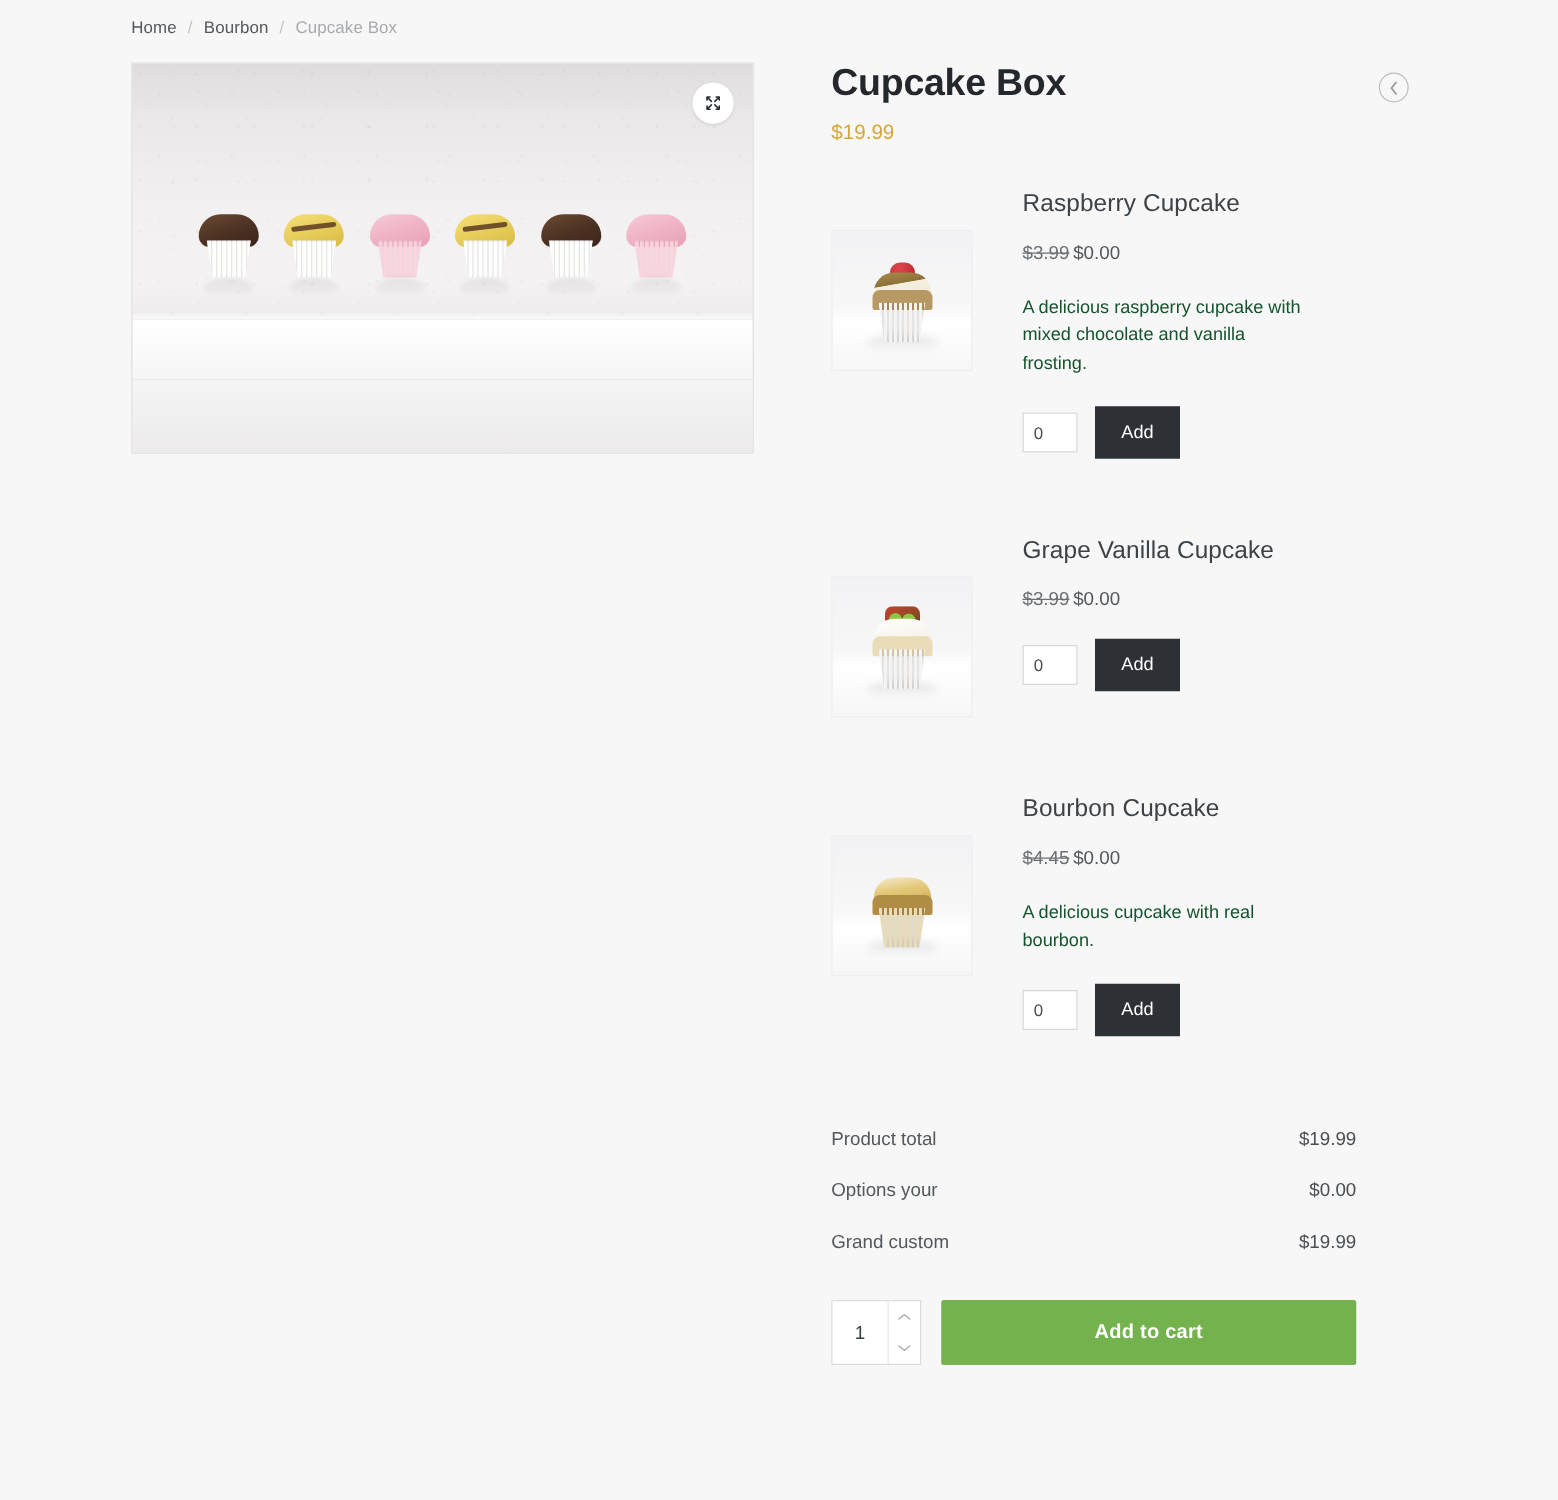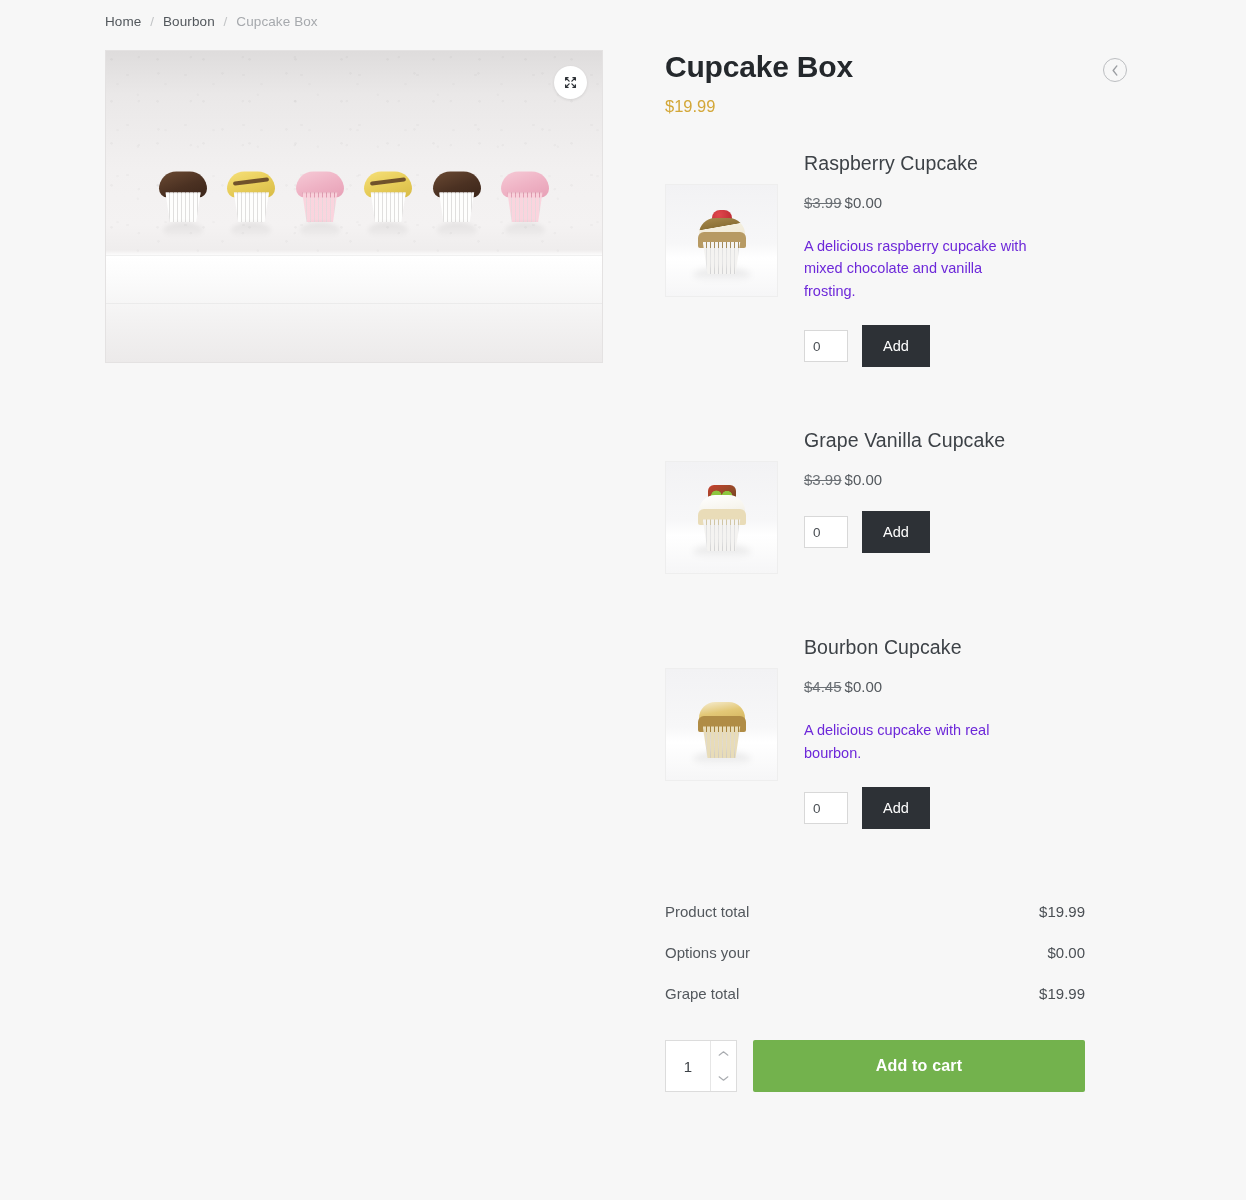--- a/index.html
+++ b/index.html
@@ -204,21 +204,21 @@
     font-size: 14.5px;
     line-height: 1.55;
     color: #53585d;
     max-width: 372px;
   }
 
   
   .options { margin-top: 36px; }
   .option {
     display: flex;
-    gap: 26px;
+    gap: 40px;
     margin-bottom: 62px;
     align-items: flex-start;
   }
   .option-thumb {
     flex: 0 0 auto;
     width: 113px;
     height: 113px;
     margin-top: 32px;
     position: relative;
     overflow: hidden;
@@ -302,21 +302,21 @@
   }
   .price-old {
     text-decoration: line-through;
     color: #6b7075;
     margin-right: 3px;
   }
   .option-desc {
     margin-top: 24px;
     font-size: 14.5px;
     line-height: 1.55;
-    color: #6d28d9;
+    color: #14532d;
     max-width: 232px;
   }
   .option-controls {
     margin-top: 28px;
     display: flex;
     align-items: stretch;
     gap: 14px;
   }
   .qty-input {
     width: 44px;
@@ -558,21 +558,21 @@
   <div class="totals">
     <div class="total-row">
       <span>Product total</span>
       <span class="total-value">$19.99</span>
     </div>
     <div class="total-row">
       <span>Options your</span>
       <span class="total-value">$0.00</span>
     </div>
     <div class="total-row">
-      <span>Grape total</span>
+      <span>Grand custom</span>
       <span class="total-value">$19.99</span>
     </div>
   </div>
 
   <div class="cart-row">
     <div class="qty-stepper">
       <input class="qty-field" type="text" value="1" style="">
       <div class="stepper-arrows">
         <span>
           <svg width="11" height="7" viewBox="0 0 12 8" fill="none" stroke="currentColor" stroke-width="1.3" stroke-linecap="round" stroke-linejoin="round">

